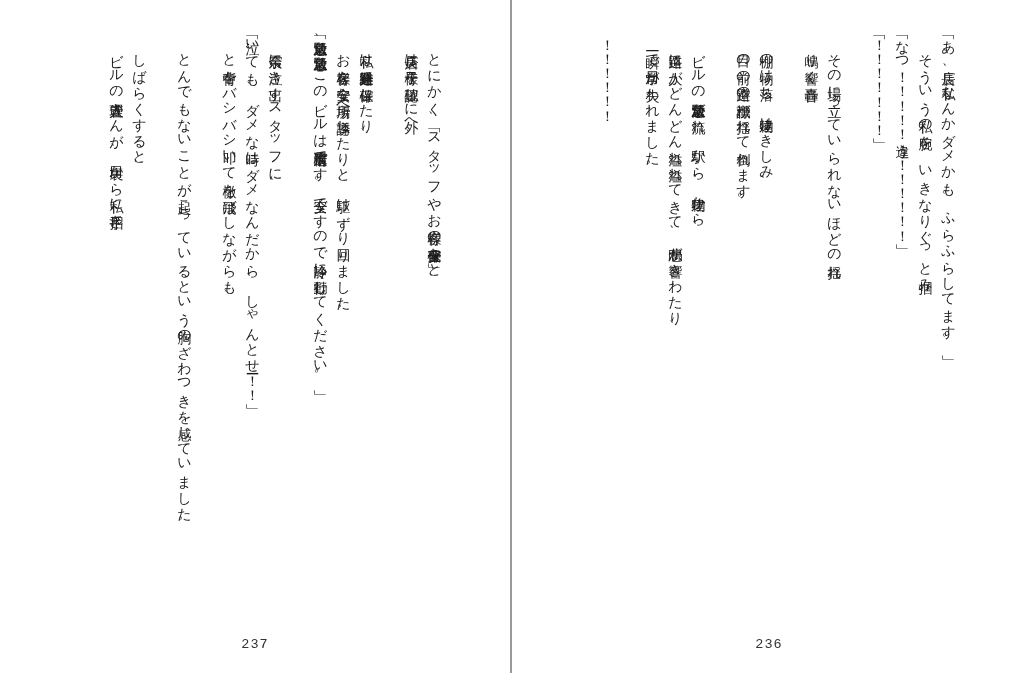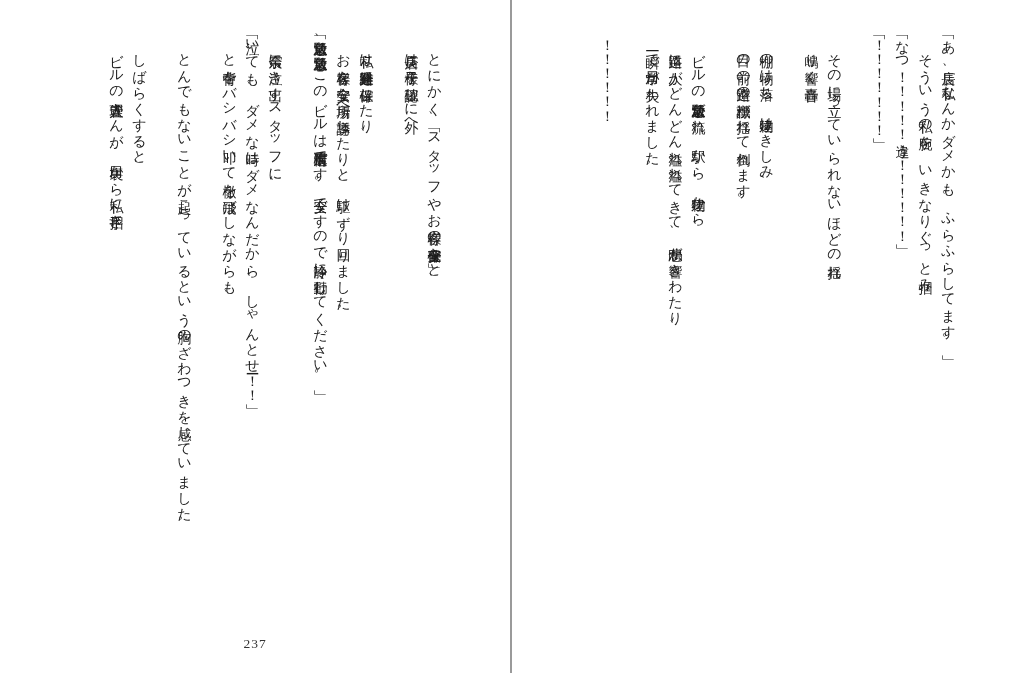--- a/index.html
+++ b/index.html
@@ -48,21 +48,21 @@
     padding: 0;
   }
   .line.indent { text-indent: 1em; }
   .group + .group { margin-block-start: 22px; }
   .page-num {
     position: absolute;
     bottom: 21px;
     left: 0;
     width: 100%;
     text-align: center;
-    font-family: Liberation Serif, serif;
+    font-family: Liberation Mono, monospace;
     font-size: 13.5px;
     color: #333333;
     letter-spacing: 1px;
   }
 </style>
 </head>
 <body>
 
 <div class="spread">
 
@@ -113,15 +113,16 @@
         </div>
         <div class="group">
           <p class="line indent">ビルの緊急放送が流れ、駅から、建物から、</p>
           <p class="line indent">道路に人がどんどん溢れ溢れてきて、悲鳴が響きわたり、</p>
           <p class="line indent">一瞬で日常が失われました。</p>
         </div>
         <div class="group">
           <p class="line">！！！！！！</p>
         </div>
       </div>
+    <div class="page-num">236</div>
   </div>
 
 </div>
 
 </body></html>

